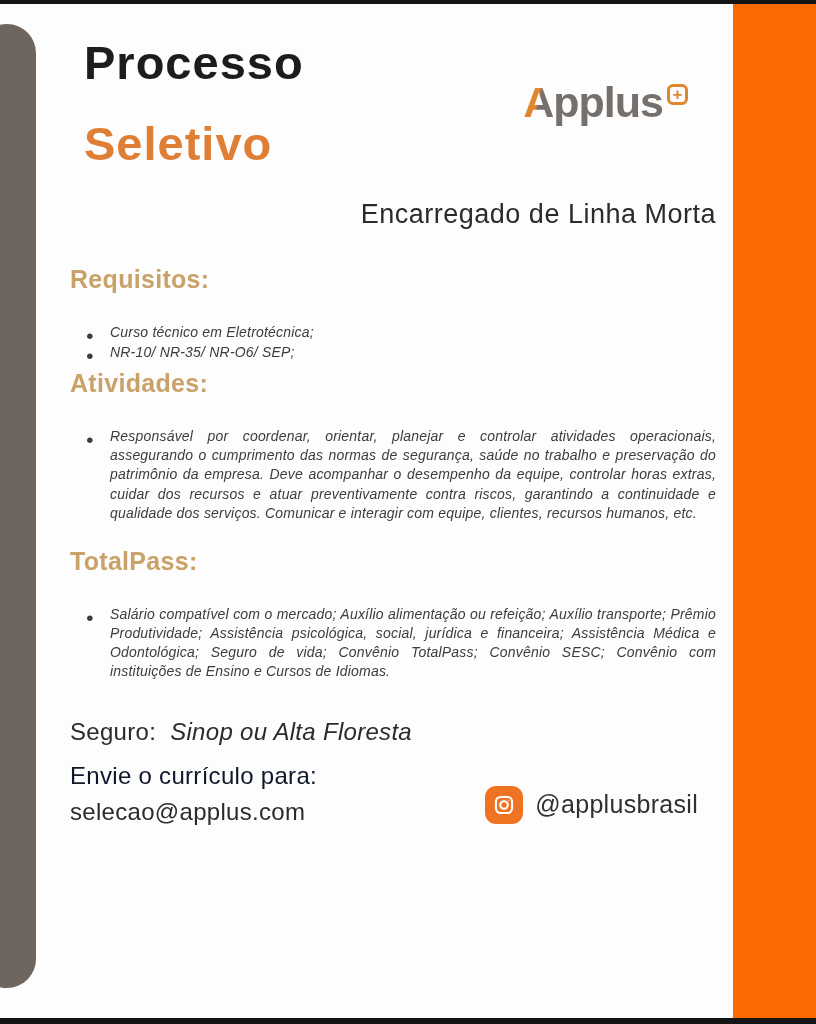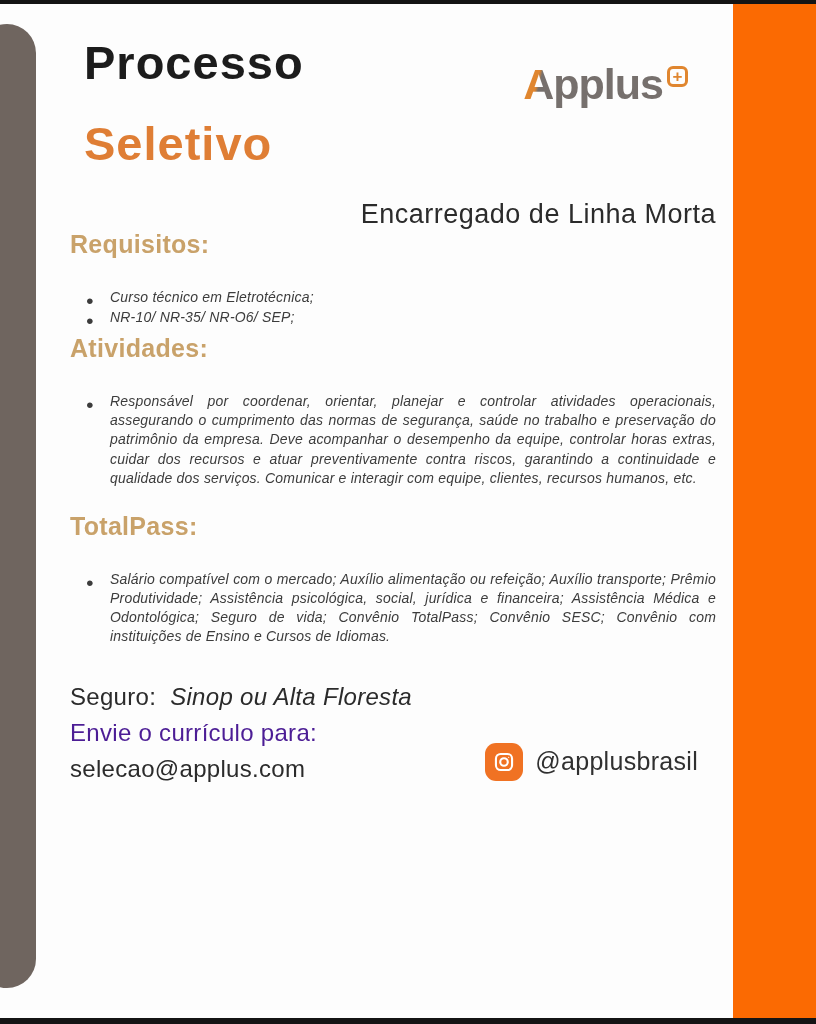--- a/index.html
+++ b/index.html
@@ -38,21 +38,21 @@
   .titles { margin-left:14px; }
   .title-1 {
     font-size:47px; font-weight:bold; letter-spacing:1px;
     color:#1c1c1c; line-height:1.05;
   }
   .title-2 {
     font-size:47px; font-weight:bold; letter-spacing:1px;
     color:#DF7E35; line-height:1.05; margin-top:32px;
   }
   .logo {
-    margin-top:22px; margin-right:28px;
+    margin-top:40px; margin-right:28px;
     font-size:43px; font-weight:bold; letter-spacing:-1px;
     color:#76706D; white-space:nowrap;
   }
   .logo-a { color:#E0862F; }
   @supports ((-webkit-background-clip: text) or (background-clip: text)) {
     .logo-a {
       background:linear-gradient(104deg, #E0862F 46%, #76706D 54%);
       -webkit-background-clip:text; background-clip:text;
       color:transparent; -webkit-text-fill-color:transparent;
     }
@@ -64,21 +64,21 @@
     line-height:15px; text-align:center; letter-spacing:0;
   }
   .job-title {
     margin:30px 0 0 18px;
     font-size:27px; color:#2b2b2b; letter-spacing:0.5px;text-align:right;
   }
   h2.section-heading {
     font-size:25px; font-weight:bold; letter-spacing:0.3px;
     color:#C9A26A;
   }
-  .sec-requisitos { }
+  .sec-requisitos { margin-top:35px; }
   .sec-atividades { margin-top:7px; }
   .sec-oferecemos { margin-top:24px; }
   ul.bullets {
     list-style:none;
     margin:29px 0 0 16px;
     font-size:14px; line-height:1.37; color:#3c3c3c;
     letter-spacing:0.2px;
     font-style:italic;
   }
   ul.bullets li { position:relative; padding-left:24px; margin-bottom:1px; }
@@ -87,21 +87,21 @@
     font-size:21px; color:#3c3c3c;
   }
   ul.bullets li.justify { text-align:justify; }
   .footer {
     display:flex; justify-content:space-between; align-items:flex-end;
     margin-top:36px;
   }
   .footer-left { font-size:24px; color:#2b2b2b; }
   .local-line { letter-spacing:0.3px; }
   .local-value { margin-left:14px;font-style:italic; }
-  .cta { color:#4c1d95; margin-top:8px; letter-spacing:0.3px; }
+  .cta { color:#0f172a; margin-top:16px; letter-spacing:0.3px; }
   .email { margin-top:8px; letter-spacing:0.3px; }
   .footer-right {
     display:flex; align-items:center; gap:12px;
     margin-right:18px; margin-bottom:2px;
   }
   .ig-icon {
     width:38px; height:38px; background:#F07223; border-radius:11px;
     display:flex; align-items:center; justify-content:center;
   }
   .ig-handle { font-size:25px; color:#303030; letter-spacing:0.3px; }

